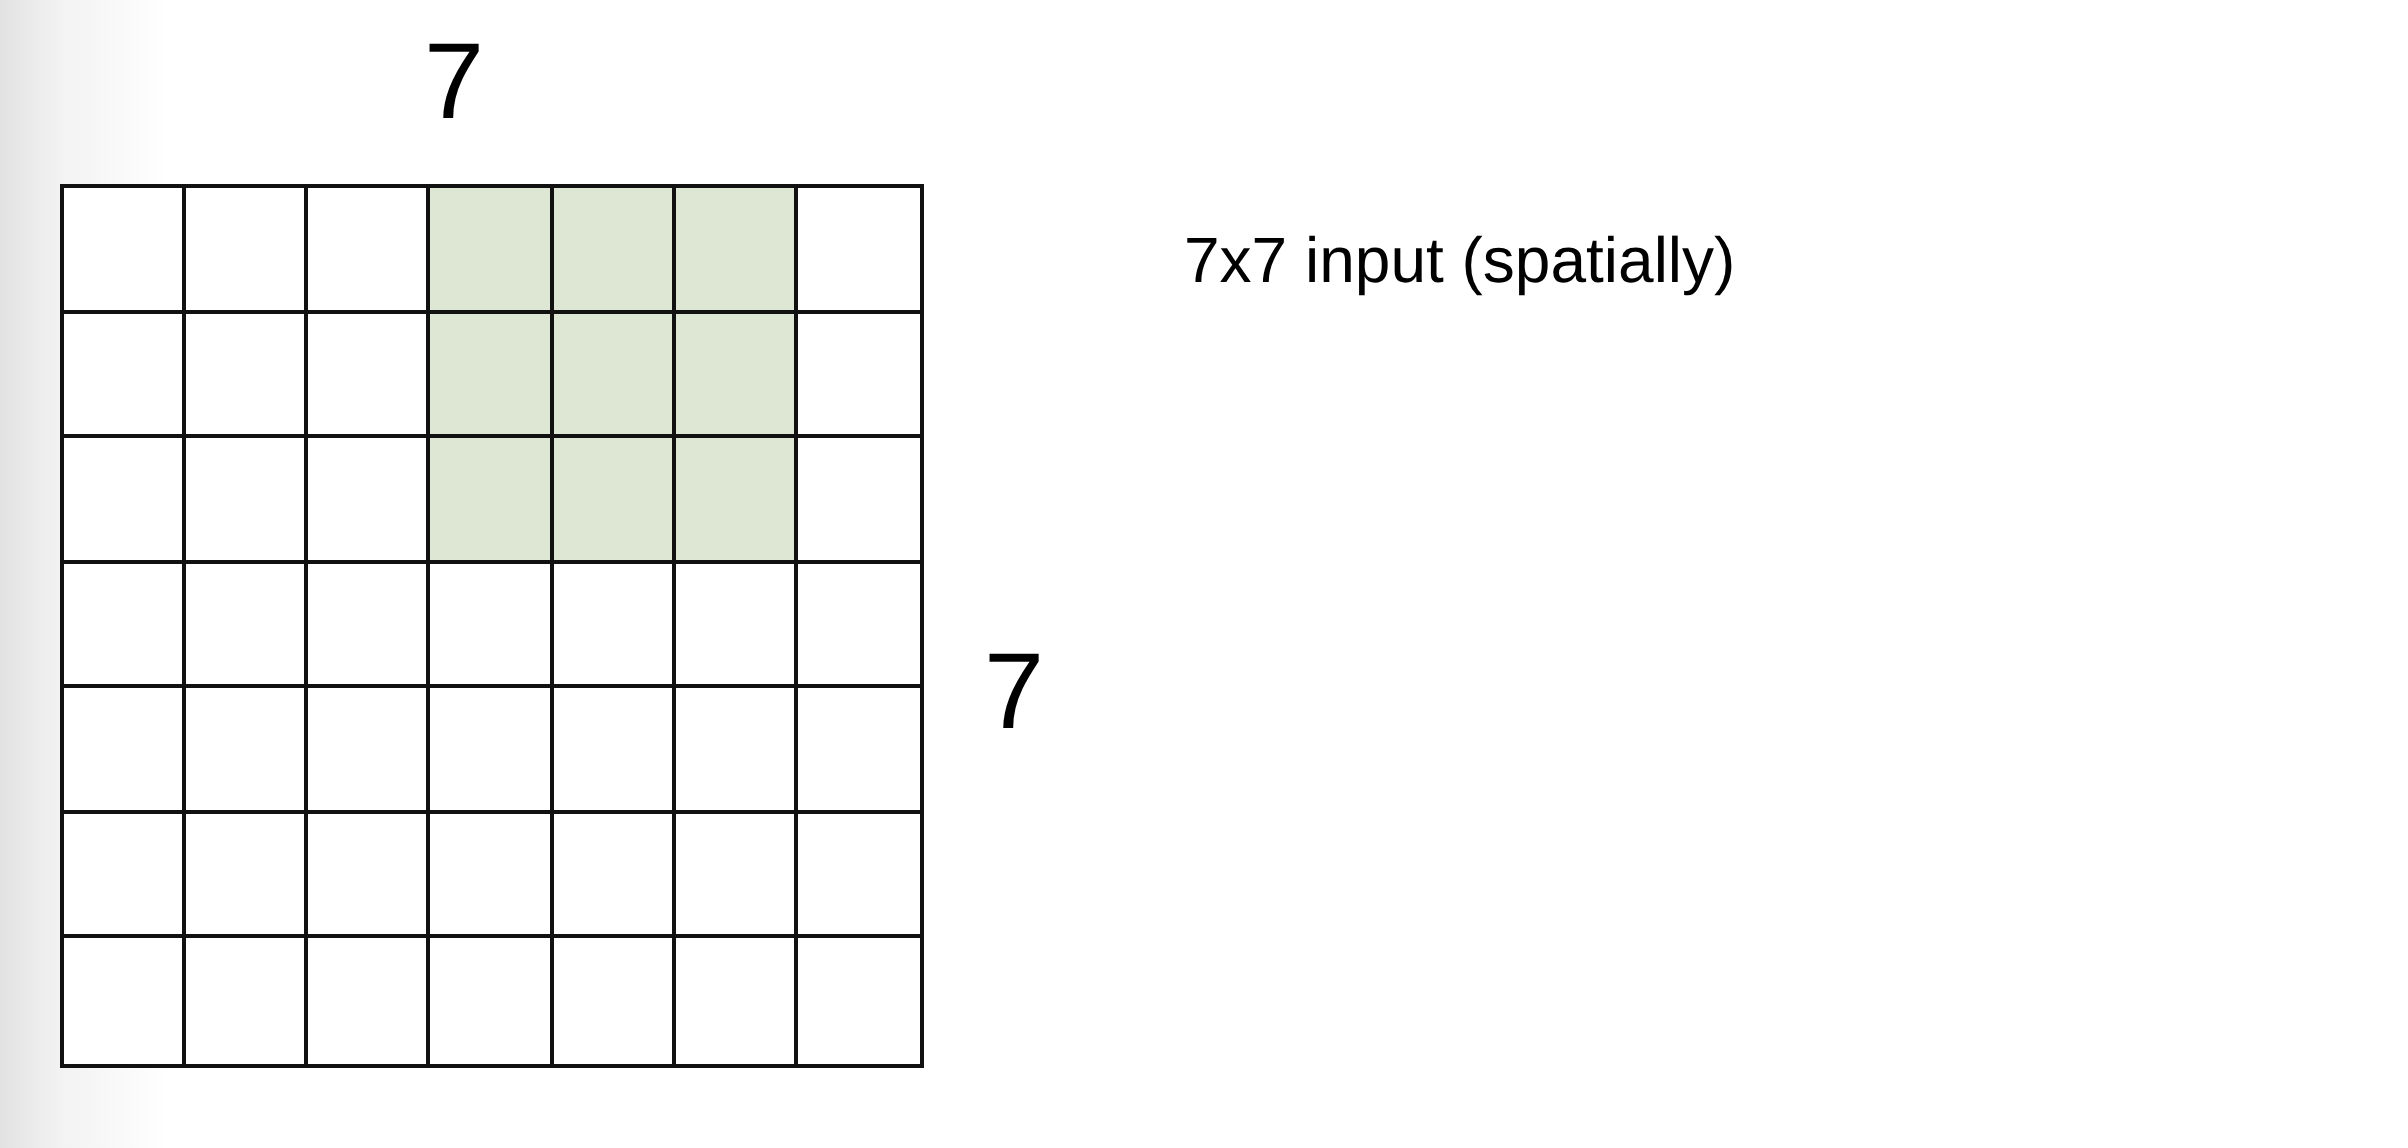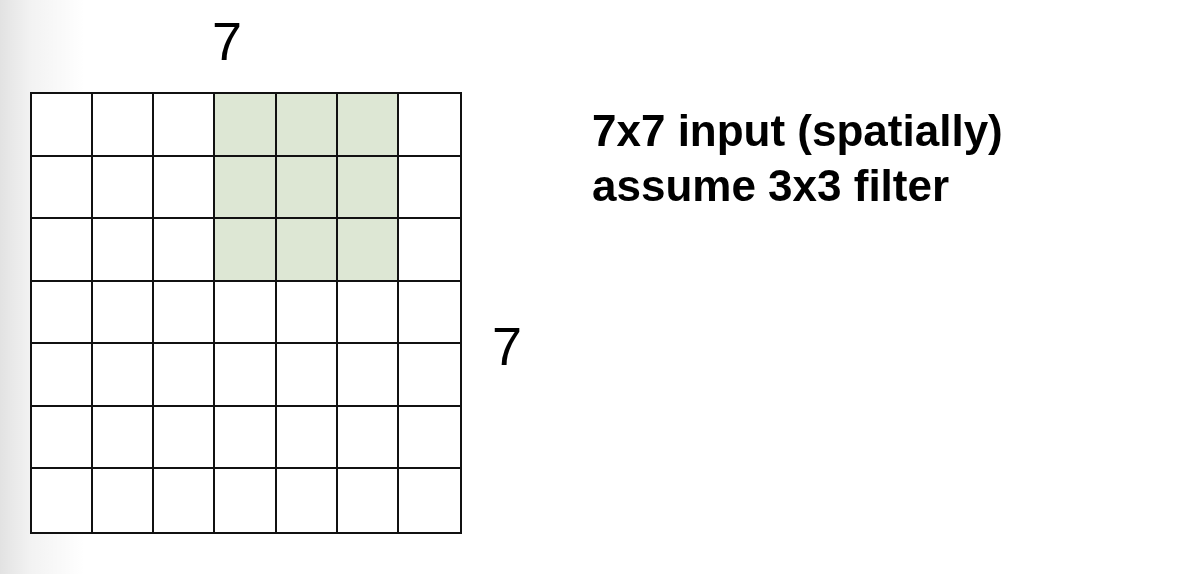--- a/index.html
+++ b/index.html
@@ -58,23 +58,23 @@
   .cell {
     border-right: 2px solid #111111;
     border-bottom: 2px solid #111111;
   }
   .cell:nth-child(7n) { border-right: none; }
   .cell:nth-child(n+43) { border-bottom: none; }
   .caption {
     position: absolute;
     left: 592px;
     top: 103px;
-    font-size: 44px;
+    font-size: 32px;
     line-height: 55px;
-    font-weight: 700;
+    font-weight: 400;
     letter-spacing: 0px;
     white-space: nowrap;
   }
 </style>
 </head>
 <body>
 
 <div class="edge-gradient"></div>
 
 <div class="top-label">7</div>
@@ -128,14 +128,13 @@
     <div class="cell" style="background: rgb(255, 255, 255); border-color: rgb(17, 17, 17);"></div>
     <div class="cell" style="background: rgb(255, 255, 255); border-color: rgb(17, 17, 17);"></div>
     <div class="cell" style="background: rgb(255, 255, 255); border-color: rgb(17, 17, 17);"></div>
     <div class="cell" style="background: rgb(255, 255, 255); border-color: rgb(17, 17, 17);"></div>
   </div>
 
 <div class="right-label">7</div>
 
 <div class="caption">
   <div>7x7 input (spatially)</div>
-  <div>assume 3x3 filter</div>
 </div>
 
 </body></html>

